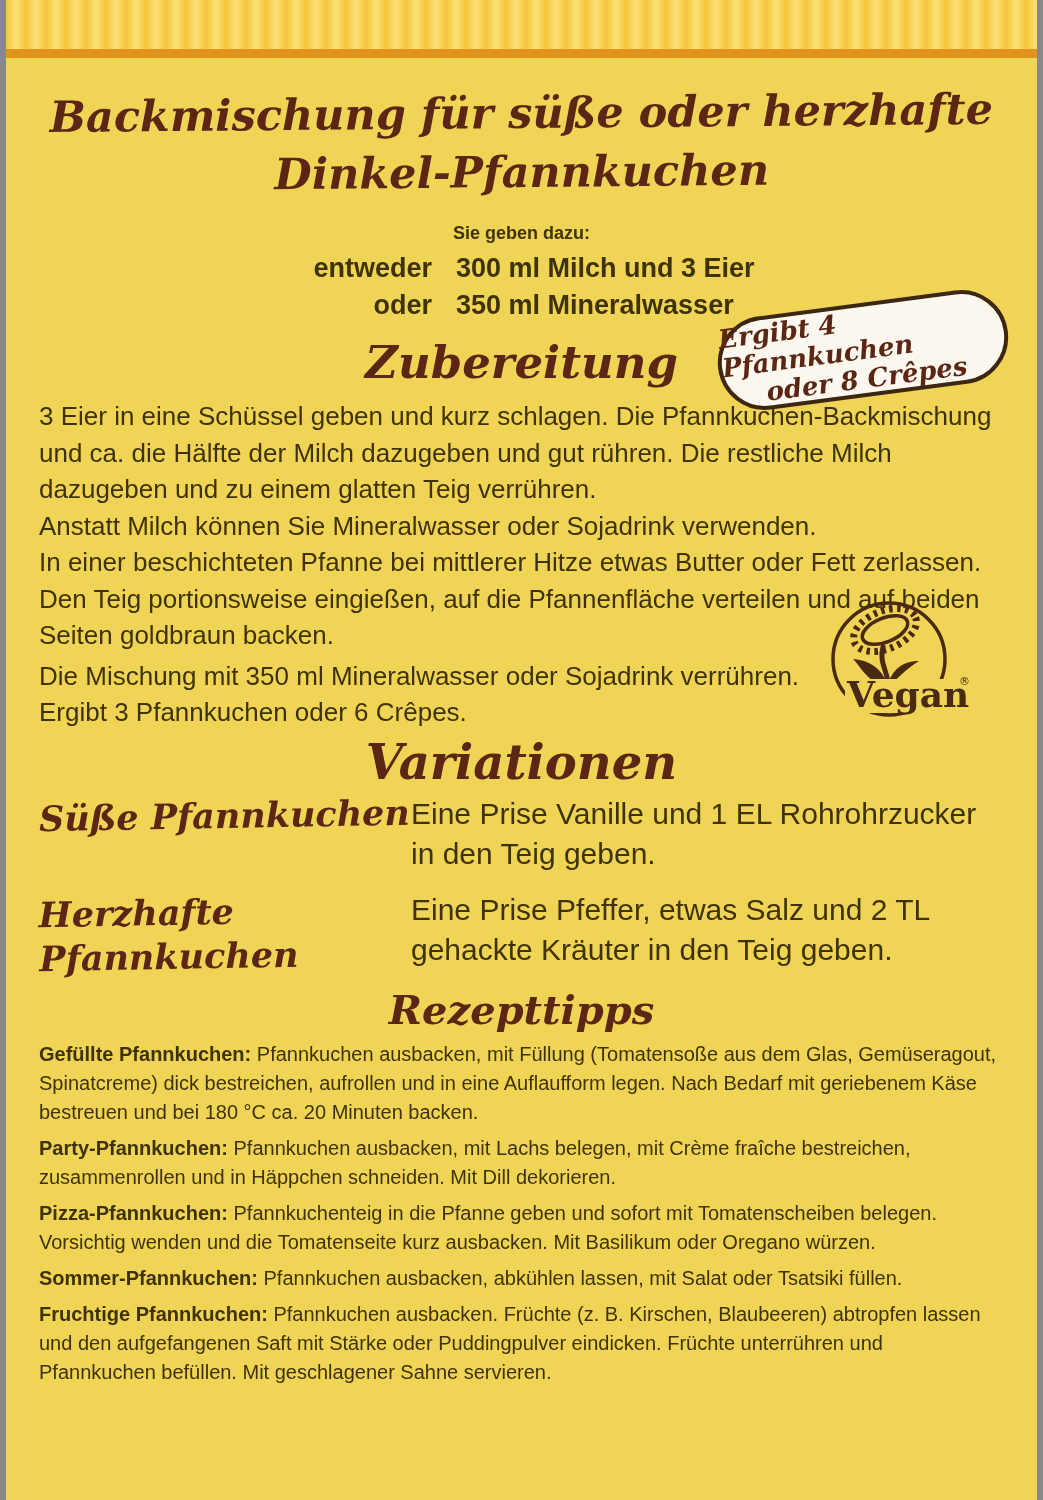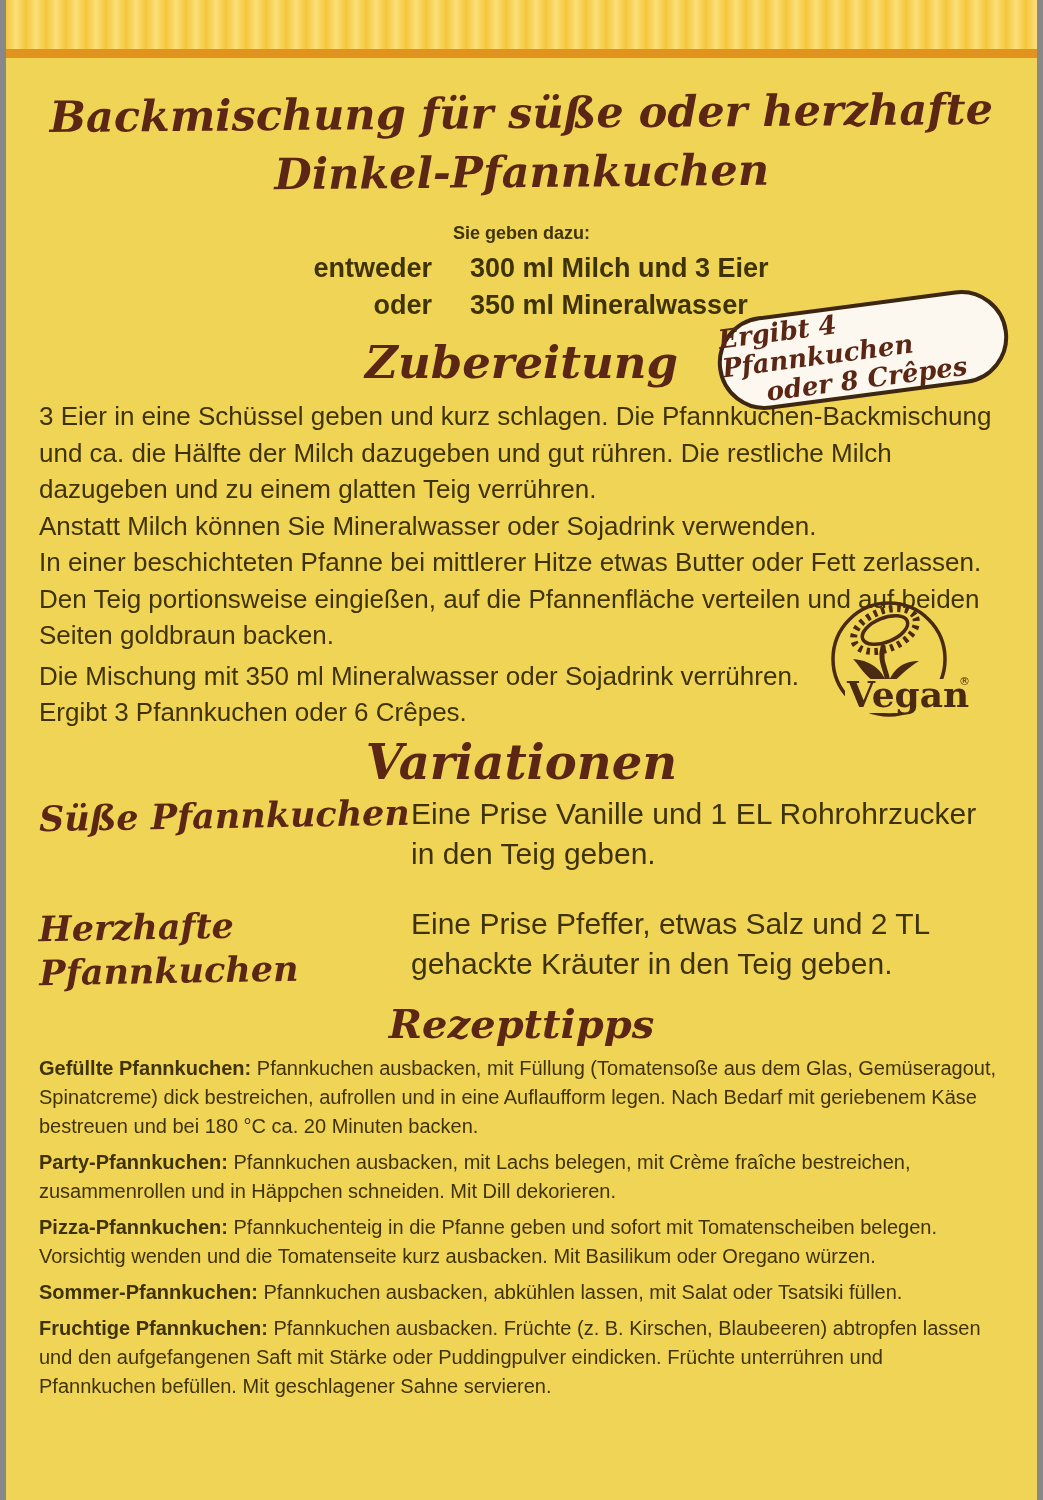--- a/index.html
+++ b/index.html
@@ -20,41 +20,41 @@
   }
   .top-bar{height:9px;background:var(--bar);}
   .content{padding:0 33px;}
   .script{
     font-family:"DejaVu Serif", serif; font-style:italic; font-weight:700;
     color:var(--heading);
   }
   .title{margin-top:26px;text-align:center;font-size:43px;line-height:59px;transform:rotate(-0.5deg);}
   .additions{margin-top:14px;}
   .add-heading{text-align:center;font-weight:700;font-size:18px;line-height:34px;}
-  .add-grid{display:grid;grid-template-columns:175px auto;column-gap:38px;margin-left:218px;}
+  .add-grid{display:grid;grid-template-columns:175px auto;column-gap:24px;margin-left:218px;}
   .add-prefix{text-align:right;font-weight:700;font-size:27px;line-height:37px;}
   .add-text{text-align:left;font-weight:700;font-size:27px;line-height:37px;}
   .badge{
     position:absolute; top:303px; right:28px; width:292px; height:94px;
     background:var(--badge_bg); border:4px solid var(--badge_border); border-radius:48px;
     transform:rotate(-7.5deg);
     display:flex; flex-direction:column; align-items:center; justify-content:center;
   }
   .badge .script{font-size:26px;line-height:29px;}
   h2.section{ text-align:center; }
   .h-zub{margin-top:10px;font-size:45px;line-height:58px;}
   .h-var{margin-top:6px;font-size:48px;line-height:52px;}
   .h-rez{margin-top:6px;font-size:40px;line-height:52px;}
   .body-text{margin-top:6px;font-size:26px;line-height:36.5px;}
   .body-text p{margin:0;}
   .vegan-row{position:relative;}
   .h-vegan{font-size:44px;line-height:58px;text-align:center;transform:translateX(-20px);}
   .vegan-logo{position:absolute; top:597px; right:60px; width:162px; height:128px;}
   .vegan-lines{margin-top:4px;font-size:26px;line-height:36px;}
-  .var-grid{margin-top:6px;display:grid;grid-template-columns:372px 1fr;row-gap:30px;align-items:start;}
+  .var-grid{margin-top:6px;display:grid;grid-template-columns:372px 1fr;row-gap:16px;align-items:start;}
   .var-label{font-size:35px;line-height:44px;transform:rotate(-1deg);}
   .var-text{font-size:30px;line-height:40px;max-width:600px;}
   .tips{margin-top:4px;}
   .tip{font-size:20px;line-height:29px;margin-bottom:7px;}
   .tip-label{font-weight:700;}
 </style>
 </head>
 <body>
 
 <div class="sheet">

